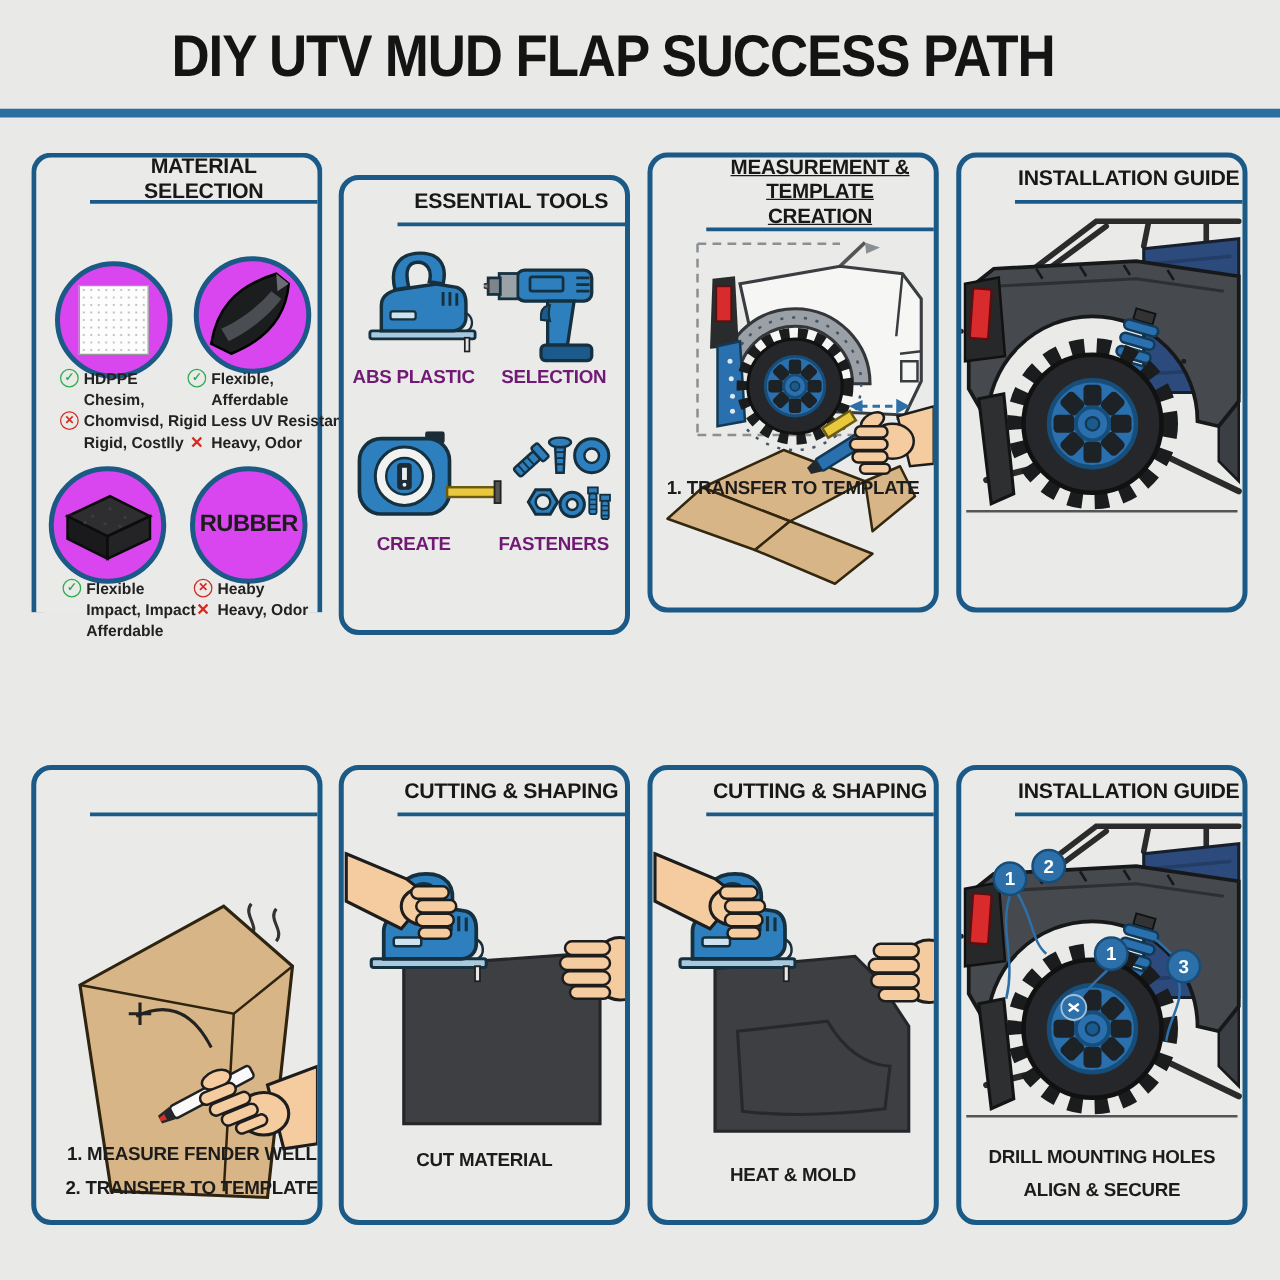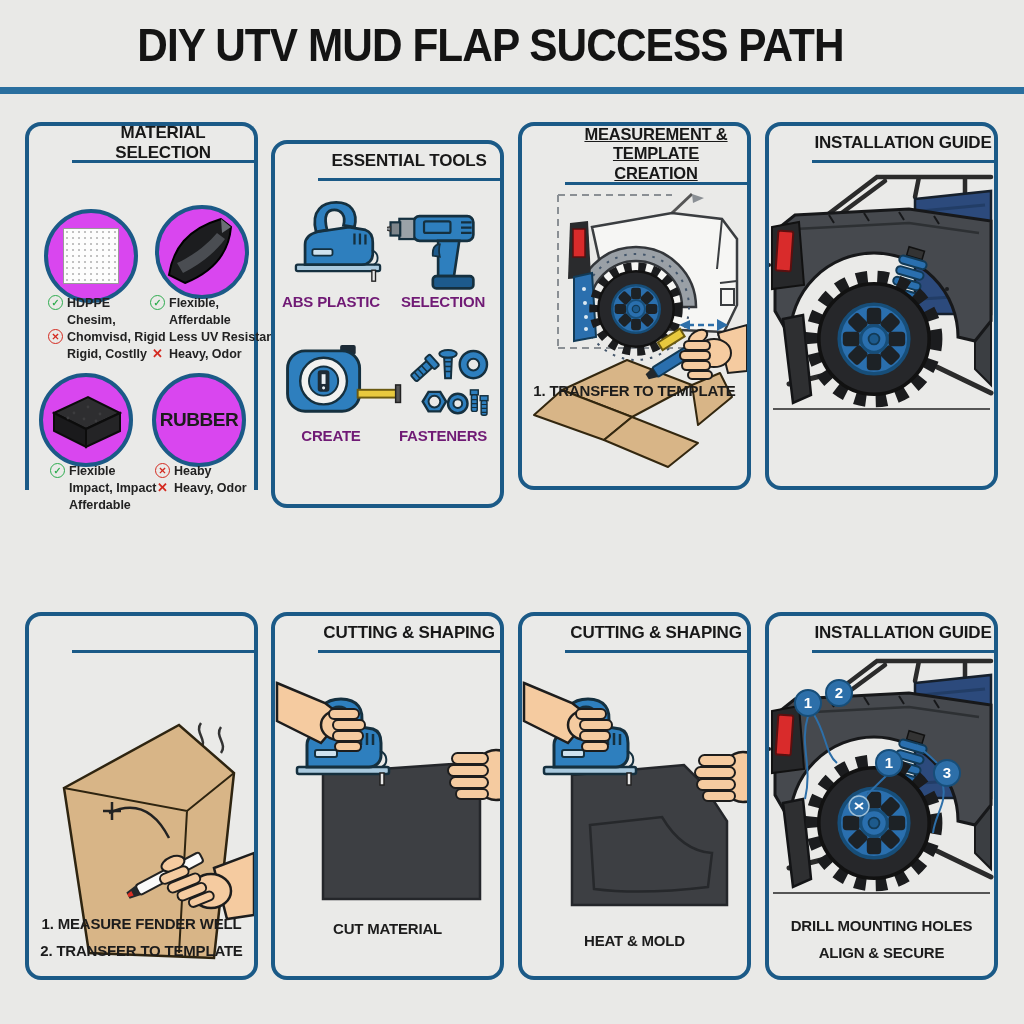--- a/index.html
+++ b/index.html
@@ -394,21 +394,21 @@
         <ellipse cx="182" cy="238" rx="20" ry="17" fill="#f5cba0" stroke="#1d1d1d" stroke-width="2.5"></ellipse>
         <g fill="#f5cba0" stroke="#1d1d1d" stroke-width="2" transform="rotate(-22 155 230)">
           <ellipse cx="152" cy="208" rx="12" ry="7"></ellipse>
           <rect x="134" y="214" width="30" height="10" rx="5"></rect>
           <rect x="138" y="225" width="34" height="10" rx="5"></rect>
           <rect x="144" y="236" width="30" height="10" rx="5"></rect>
           <rect x="152" y="247" width="26" height="9" rx="4.5"></rect>
         </g>
       </g>
     </svg>
-    <div class="caption" style="bottom:16px;">
+    <div class="caption" style="bottom:16px;margin-left:12px;">
       <div>1. MEASURE FENDER WELL</div>
       <div>2. TRANSFER TO TEMPLATE</div>
     </div>
   </div>
 </div>
 
 <div class="panel p6">
   <div class="phead">CUTTING &amp; SHAPING</div>
   <div class="pcontent">
     <svg width="225" height="327" viewBox="0 0 225 327">

